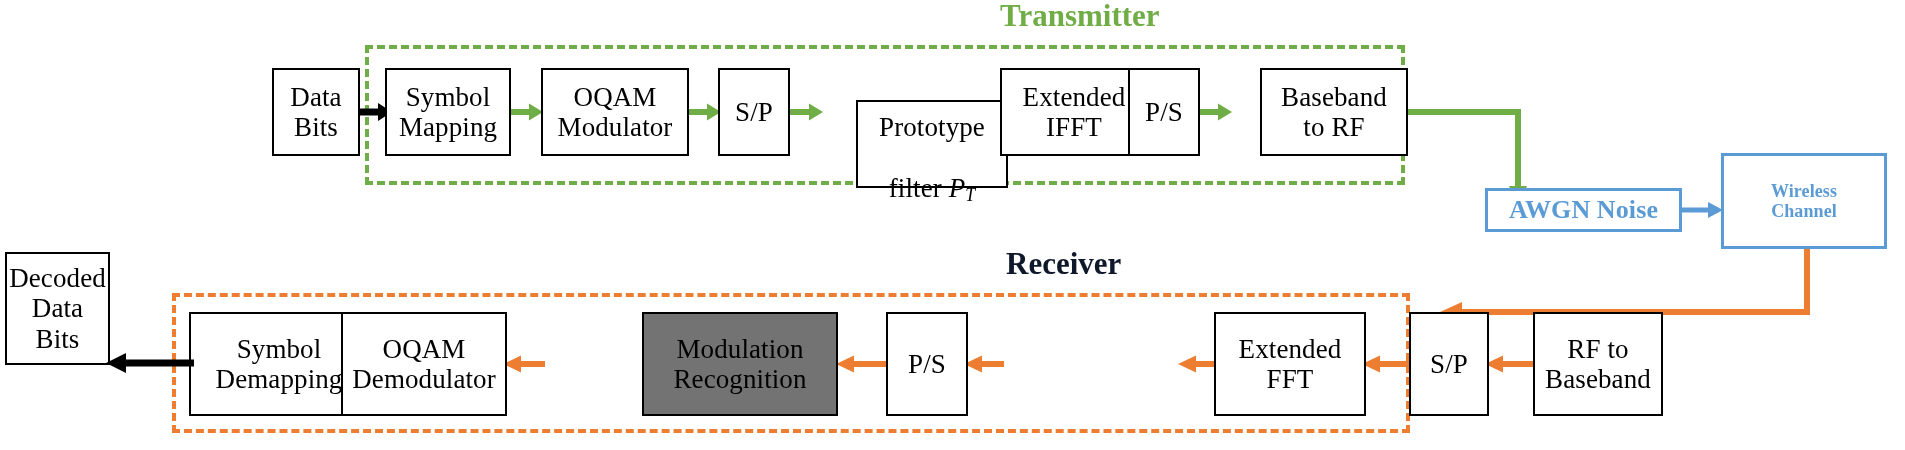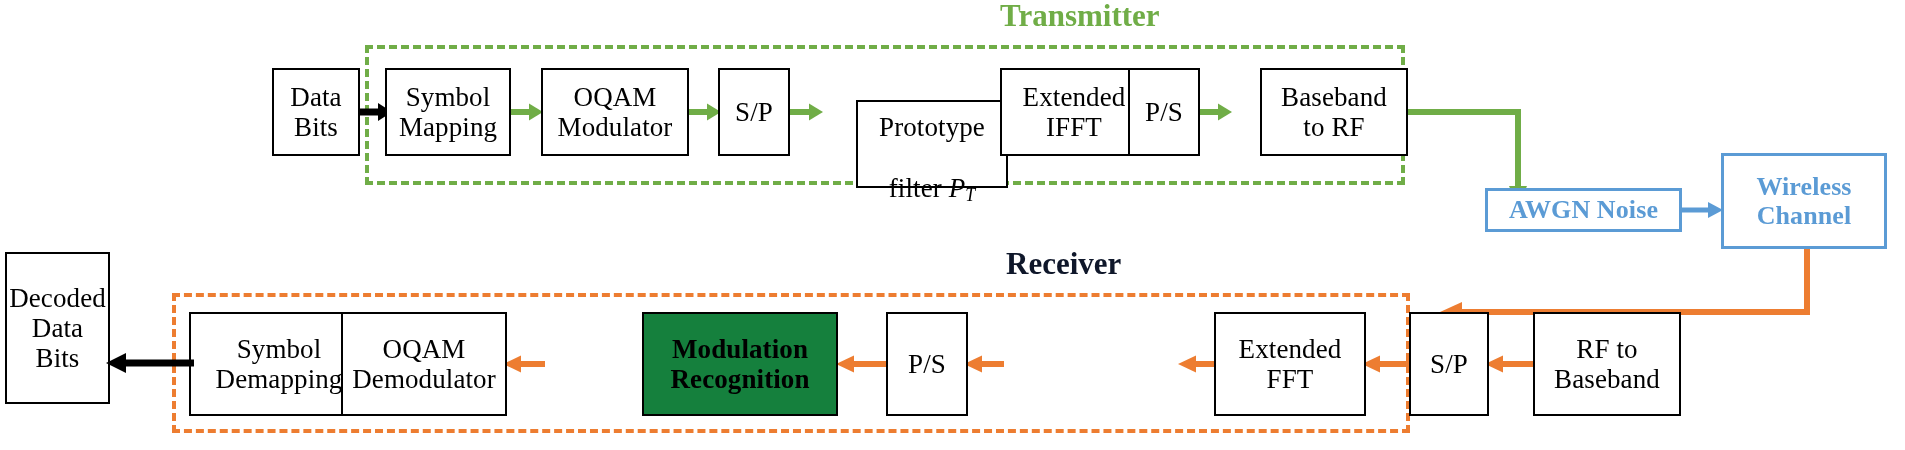--- a/index.html
+++ b/index.html
@@ -20,22 +20,22 @@
     text-align:center;
     font-size:27px;
     line-height:1.12;
     letter-spacing:0.1px;
     z-index:6;
   }
   .box .lbl{display:block;padding:0 4px;white-space:pre-line;}
 
   
   .box.highlight{
-    background:#15803d;
-    font-weight:bold;
+    background:#737373;
+    font-weight:normal;
     border:2.5px solid #000;
   }
 
   
   .box.blue{
     border:3px solid #5B9BD5;
     color:#5B9BD5;
     font-weight:bold;
   }
 
@@ -166,21 +166,21 @@
     <svg width="135" height="115" viewBox="0 0 135 115">
       <path d="M0,14 L112,14 L112,92" stroke="#70AD47" stroke-width="6" fill="none"></path>
       <polygon points="103,88 112,108 121,88" fill="#70AD47"></polygon>
     </svg>
   </div>
 
   <div class="box blue" style="left:1485px;top:188px;width:197px;height:44px;font-size:26px;justify-content:center;">
     <span class="lbl">AWGN Noise</span>
   </div>
 
-  <div class="box blue" style="left:1721px;top:153px;width:166px;height:96px;font-size:26px;">
+  <div class="box blue" style="left:1721px;top:153px;width:166px;height:96px;font-size:18px;">
     <span class="lbl">Wireless
 Channel</span>
   </div>
 
   <div class="conn" style="left:1681px;top:198px;z-index:7;">
     <svg width="42" height="24" viewBox="0 0 42 24">
       <line x1="0" y1="12" x2="29" y2="12" stroke="#5B9BD5" stroke-width="5"></line>
       <polygon points="27,4 42,12 27,20" fill="#5B9BD5"></polygon>
     </svg>
   </div>
@@ -189,21 +189,21 @@
     <svg width="390" height="120" viewBox="0 0 390 120">
       <path d="M371,0 L371,67 L22,67" stroke="#ED7D31" stroke-width="6" fill="none"></path>
       <polygon points="26,57 4,67 26,77" fill="#ED7D31"></polygon>
     </svg>
   </div>
 
   <div class="frame rx" style="left:172px;top:293px;width:1238px;height:140px;"></div>
 
   <div class="grp-title rx" style="left:1006px;top:246px;">Receiver</div>
 
-  <div class="box" style="left:5px;top:252px;width:105px;height:152px;">
+  <div class="box" style="left:5px;top:252px;width:105px;height:113px;">
     <span class="lbl">Decoded
 Data
 Bits</span>
   </div>
 
   <div class="box" style="left:189px;top:312px;width:180px;height:104px;">
     <span class="lbl">Symbol
 Demapping</span>
   </div>
 
@@ -230,21 +230,21 @@
 
   <div class="box" style="left:1214px;top:312px;width:152px;height:104px;">
     <span class="lbl">Extended
 FFT</span>
   </div>
 
   <div class="box" style="left:1409px;top:312px;width:80px;height:104px;">
     <span class="lbl">S/P</span>
   </div>
 
-  <div class="box" style="left:1533px;top:312px;width:148px;height:104px;">
+  <div class="box" style="left:1533px;top:312px;width:130px;height:104px;">
     <span class="lbl">RF to
 Baseband</span>
   </div>
 
   <div class="conn" style="left:106px;top:351px;z-index:7;">
     <svg width="88" height="24" viewBox="0 0 88 24">
       <line x1="88" y1="12" x2="18" y2="12" stroke="#000" stroke-width="7"></line>
       <polygon points="20,2 0,12 20,22" fill="#000"></polygon>
     </svg>
   </div>

